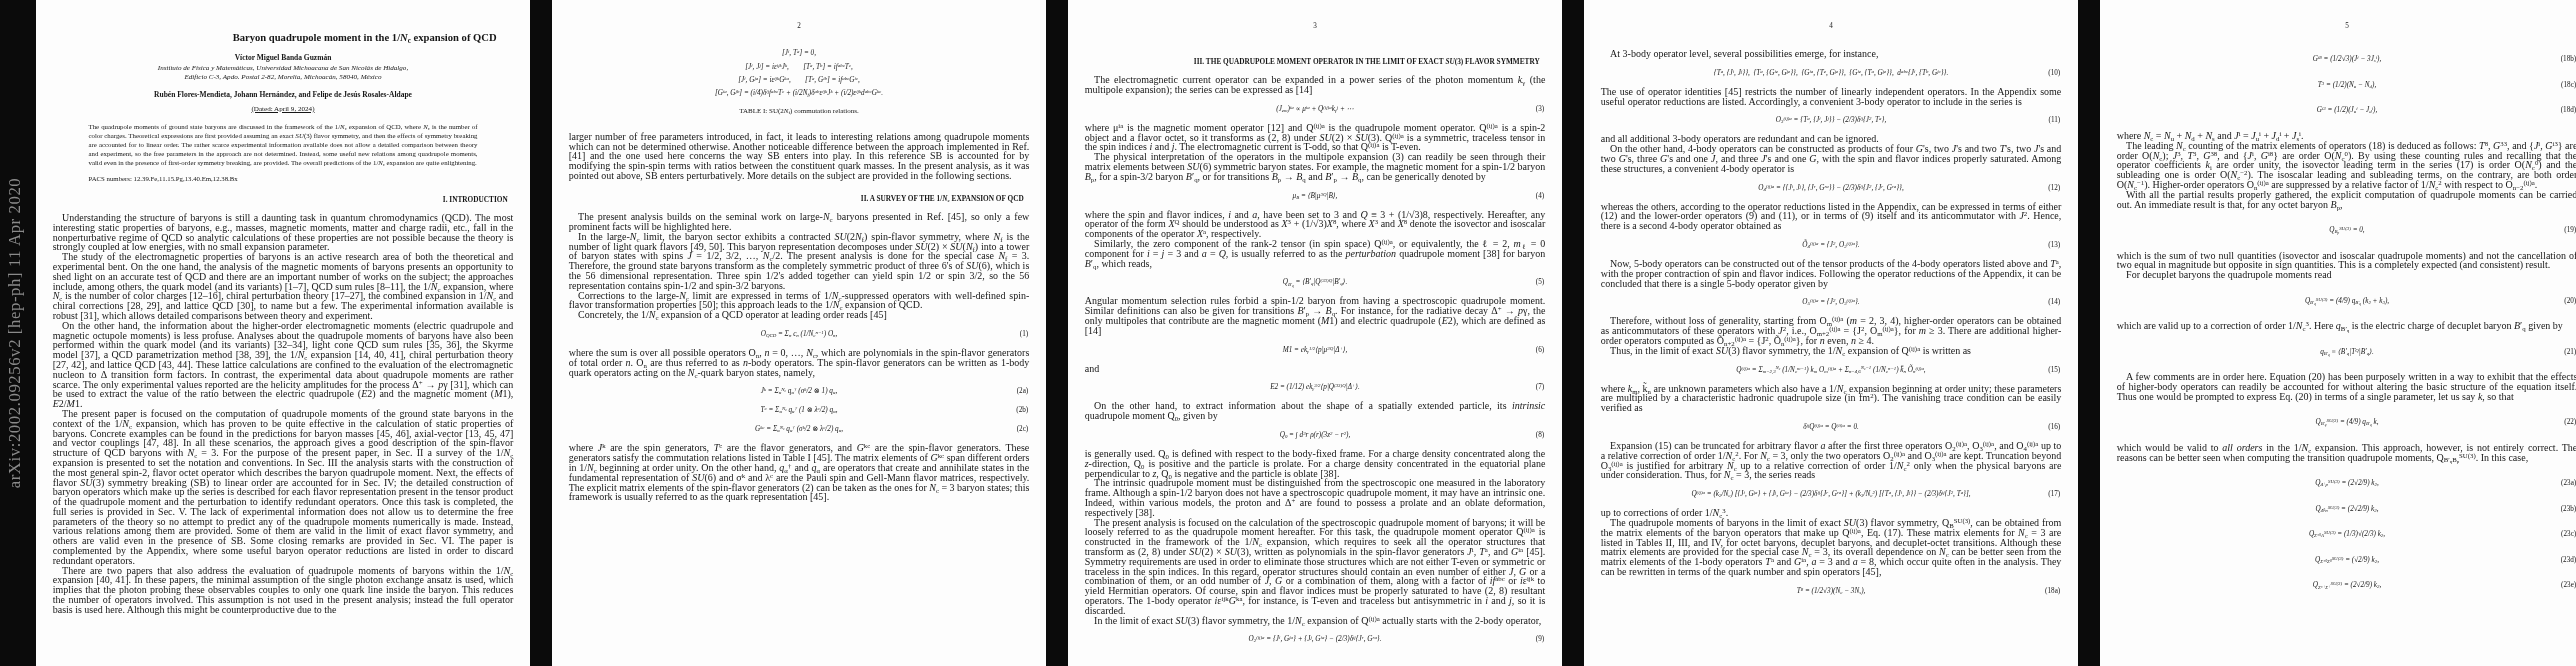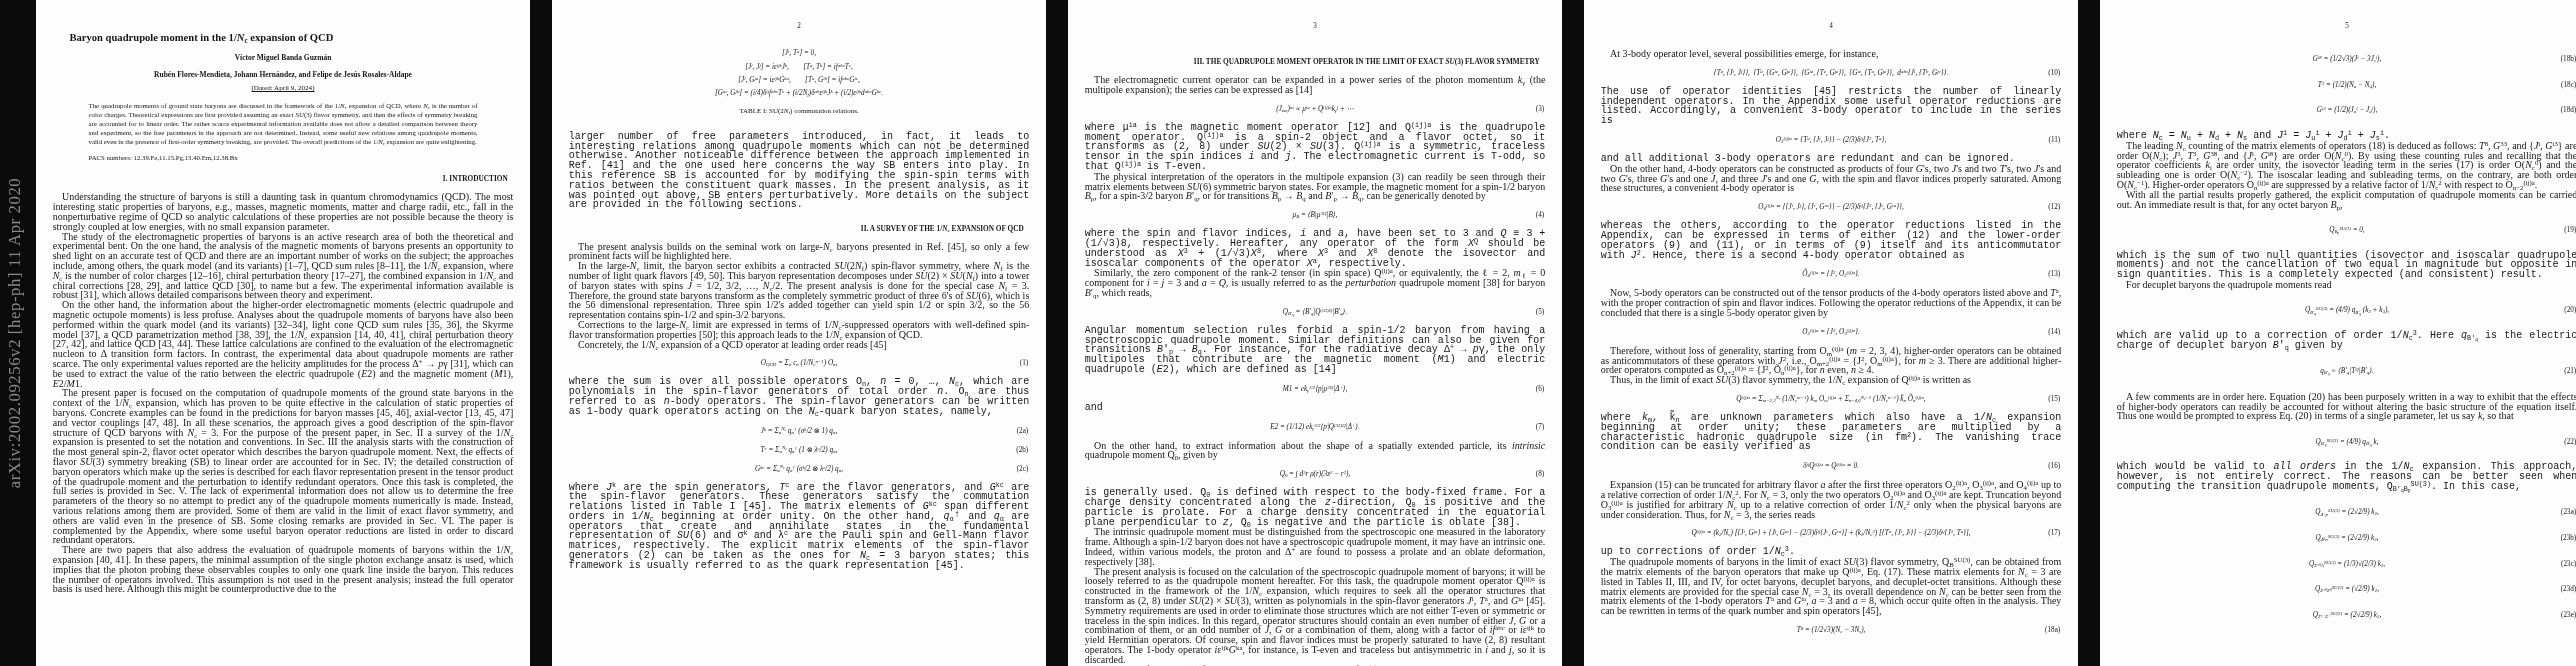--- a/index.html
+++ b/index.html
@@ -19,49 +19,50 @@
     position:relative;box-sizing:border-box;padding:22px 16.7px 0 16.7px;
     overflow:hidden;
   }
   .pagenum{position:absolute;top:22px;left:0;right:0;text-align:center;font-size:7.2px;color:#222;}
   .content{position:relative;}
   #p1 .content{padding-top:10px;}
   #p2 .content{padding-top:23px;}
   #p3 .content{padding-top:22px;}
   #p4 .content{padding-top:27px;}
   #p5 .content{padding-top:16.7px;}
-  .title{text-align:left;font-weight:bold;font-size:10.6px;margin:0 16.7px 10px;}
+  .title{text-align:right;font-weight:bold;font-size:10.6px;margin:0 16.7px 10px;}
   .authors{text-align:center;font-size:7.5px;margin-top:7.8px;font-weight:bold;}
   .affil{text-align:center;font-style:italic;font-size:7.1px;line-height:9.4px;margin-top:1.7px;}
   .dateline{text-align:center;font-size:7.1px;margin:5.6px 0 9px;text-decoration:underline;}
   .abstract{width:389px;margin:0 auto;font-size:6.8px;line-height:9px;text-align:justify;}
   .pacs{width:389px;margin:7.8px auto 0;font-size:6.8px;}
   .sechead{text-align:right;font-weight:bold;font-size:7.3px;margin:13.3px 5.6px 9px;}
   .para{font-size:10px;line-height:9.8px;text-align:justify;margin:0;text-indent:9.4px;}
-  .para.noindent{text-indent:0;font-family:Liberation Mono, monospace;}
+  .para.noindent{text-indent:0;}
   .eq{position:relative;text-align:center;font-style:italic;font-size:7.2px;line-height:10px;margin:9px 0;padding:0 27px;}
   .eq .eq-num{position:absolute;right:1.1px;top:50%;transform:translateY(-50%);font-style:normal;}
   .eq.teq{margin:3.3px 0;}
   #p5 .eq{margin:15.6px 0;}
   .caption{text-align:center;font-size:7px;margin:9px 0 16.7px;font-style:normal;}
   sup,sub{font-size:68%;line-height:0;}
   sup{vertical-align:0.45em;}
   sub{vertical-align:-0.25em;}
 </style>
 </head>
 <body>
 
 <div class="arxiv-stamp">arXiv:2002.09256v2  [hep-ph]  11 Apr 2020</div>
 
 <div class="pages">
   <div class="page" id="p1">
     <div class="pagenum"></div>
     <div class="content">
         <div class="title">Baryon quadrupole moment in the 1/<i>N</i><sub>c</sub> expansion of QCD</div>
         <div class="authors">Víctor Miguel Banda Guzmán</div>
+        <div class="affil">Instituto de Física y Matemáticas, Universidad Michoacana de San Nicolás de Hidalgo,<br>Edificio C-3, Apdo. Postal 2-82, Morelia, Michoacán, 58040, México</div>
         <div class="authors">Rubén Flores-Mendieta, Johann Hernández, and Felipe de Jesús Rosales-Aldape</div>
         <div class="dateline">(Dated: April 9, 2024)</div>
         <div class="abstract">The quadrupole moments of ground state baryons are discussed in the framework of the 1/<i>N</i><sub>c</sub> expansion of QCD, where <i>N</i><sub>c</sub> is the number of color charges. Theoretical expressions are first provided assuming an exact <i>SU</i>(3) flavor symmetry, and then the effects of symmetry breaking are accounted for to linear order. The rather scarce experimental information available does not allow a detailed comparison between theory and experiment, so the free parameters in the approach are not determined. Instead, some useful new relations among quadrupole moments, valid even in the presence of first-order symmetry breaking, are provided. The overall predictions of the 1/<i>N</i><sub>c</sub> expansion are quite enlightening.</div>
         <div class="pacs">PACS numbers: 12.39.Fe,11.15.Pg,13.40.Em,12.38.Bx</div>
         <div class="sechead">I.   INTRODUCTION</div>
         <p class="para">Understanding the structure of baryons is still a daunting task in quantum chromodynamics (QCD). The most interesting static properties of baryons, e.g., masses, magnetic moments, matter and charge radii, etc., fall in the nonperturbative regime of QCD so analytic calculations of these properties are not possible because the theory is strongly coupled at low energies, with no small expansion parameter.</p>
         <p class="para">The study of the electromagnetic properties of baryons is an active research area of both the theoretical and experimental bent. On the one hand, the analysis of the magnetic moments of baryons presents an opportunity to shed light on an accurate test of QCD and there are an important number of works on the subject; the approaches include, among others, the quark model (and its variants) [1–7], QCD sum rules [8–11], the 1/<i>N</i><sub>c</sub> expansion, where <i>N</i><sub>c</sub> is the number of color charges [12–16], chiral perturbation theory [17–27], the combined expansion in 1/<i>N</i><sub>c</sub> and chiral corrections [28, 29], and lattice QCD [30], to name but a few. The experimental information available is robust [31], which allows detailed comparisons between theory and experiment.</p>
         <p class="para">On the other hand, the information about the higher-order electromagnetic moments (electric quadrupole and magnetic octupole moments) is less profuse. Analyses about the quadrupole moments of baryons have also been performed within the quark model (and its variants) [32–34], light cone QCD sum rules [35, 36], the Skyrme model [37], a QCD parametrization method [38, 39], the 1/<i>N</i><sub>c</sub> expansion [14, 40, 41], chiral perturbation theory [27, 42], and lattice QCD [43, 44]. These lattice calculations are confined to the evaluation of the electromagnetic nucleon to Δ transition form factors. In contrast, the experimental data about quadrupole moments are rather scarce. The only experimental values reported are the helicity amplitudes for the process Δ<sup>+</sup> → <i>p</i>γ [31], which can be used to extract the value of the ratio between the electric quadrupole (<i>E</i>2) and the magnetic moment (<i>M</i>1), <i>E</i>2/<i>M</i>1.</p>
         <p class="para">The present paper is focused on the computation of quadrupole moments of the ground state baryons in the context of the 1/<i>N</i><sub>c</sub> expansion, which has proven to be quite effective in the calculation of static properties of baryons. Concrete examples can be found in the predictions for baryon masses [45, 46], axial-vector [13, 45, 47] and vector couplings [47, 48]. In all these scenarios, the approach gives a good description of the spin-flavor structure of QCD baryons with <i>N</i><sub>c</sub> = 3. For the purpose of the present paper, in Sec. II a survey of the 1/<i>N</i><sub>c</sub> expansion is presented to set the notation and conventions. In Sec. III the analysis starts with the construction of the most general spin-2, flavor octet operator which describes the baryon quadrupole moment. Next, the effects of flavor <i>SU</i>(3) symmetry breaking (SB) to linear order are accounted for in Sec. IV; the detailed construction of baryon operators which make up the series is described for each flavor representation present in the tensor product of the quadrupole moment and the perturbation to identify redundant operators. Once this task is completed, the full series is provided in Sec. V. The lack of experimental information does not allow us to determine the free parameters of the theory so no attempt to predict any of the quadrupole moments numerically is made. Instead, various relations among them are provided. Some of them are valid in the limit of exact flavor symmetry, and others are valid even in the presence of SB. Some closing remarks are provided in Sec. VI. The paper is complemented by the Appendix, where some useful baryon operator reductions are listed in order to discard redundant operators.</p>
         <p class="para">There are two papers that also address the evaluation of quadrupole moments of baryons within the 1/<i>N</i><sub>c</sub> expansion [40, 41]. In these papers, the minimal assumption of the single photon exchange ansatz is used, which implies that the photon probing these observables couples to only one quark line inside the baryon. This reduces the number of operators involved. This assumption is not used in the present analysis; instead the full operator basis is used here. Although this might be counterproductive due to the</p>

